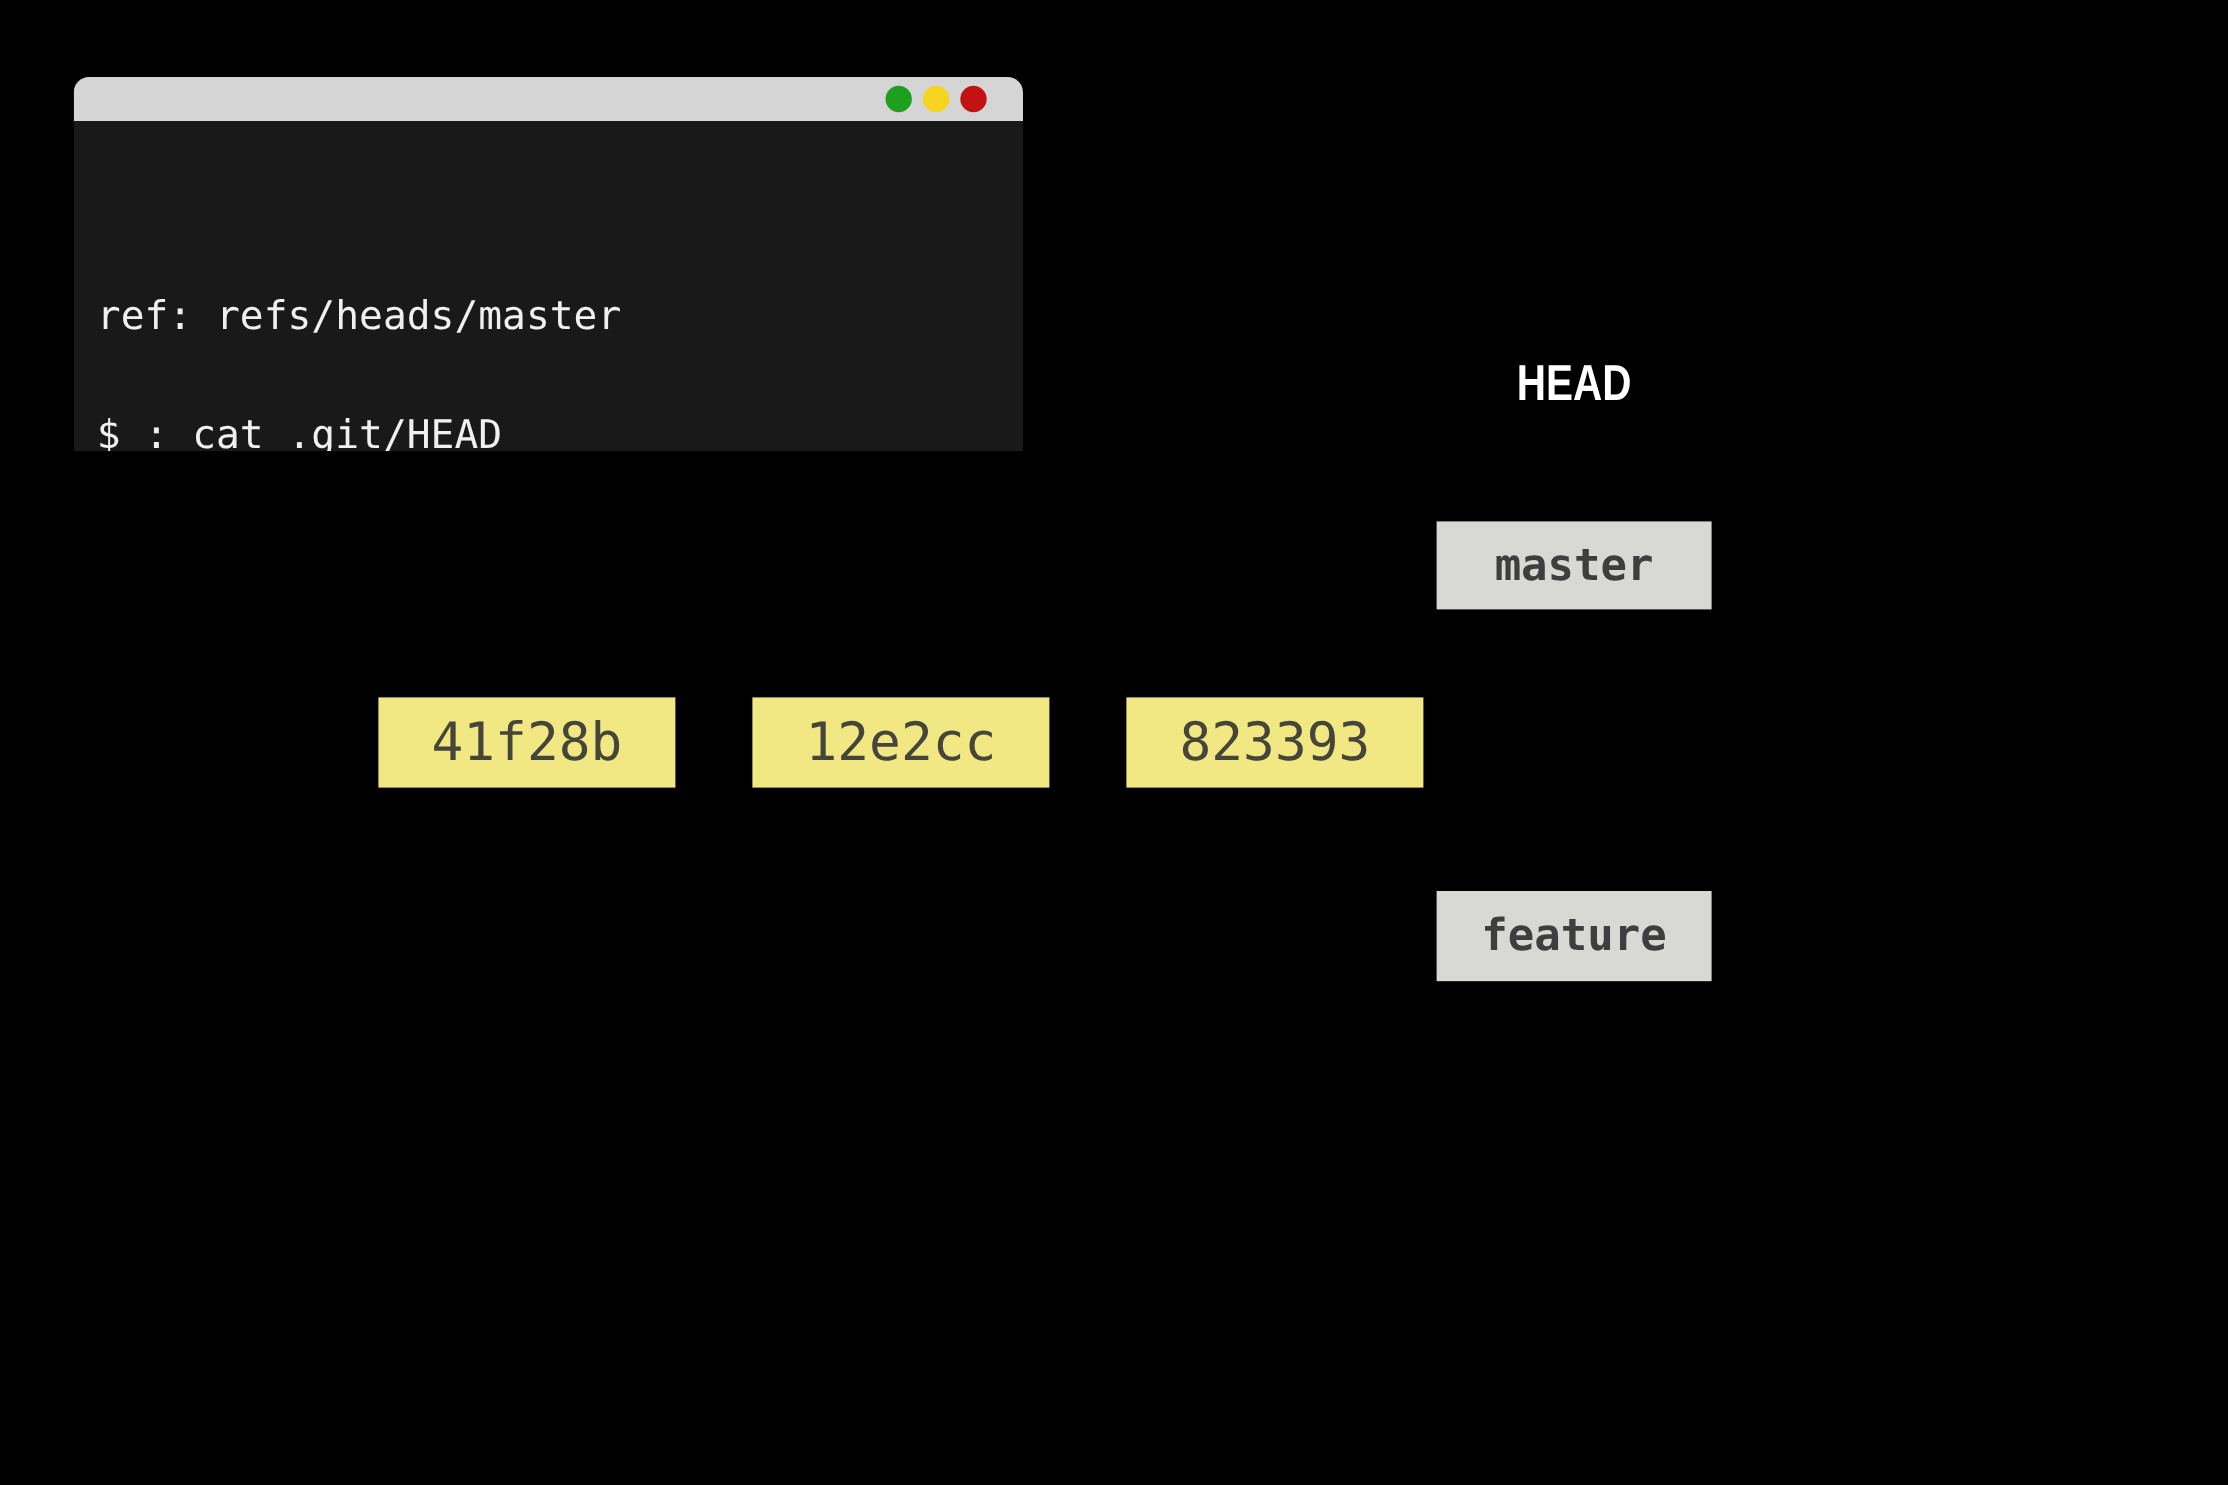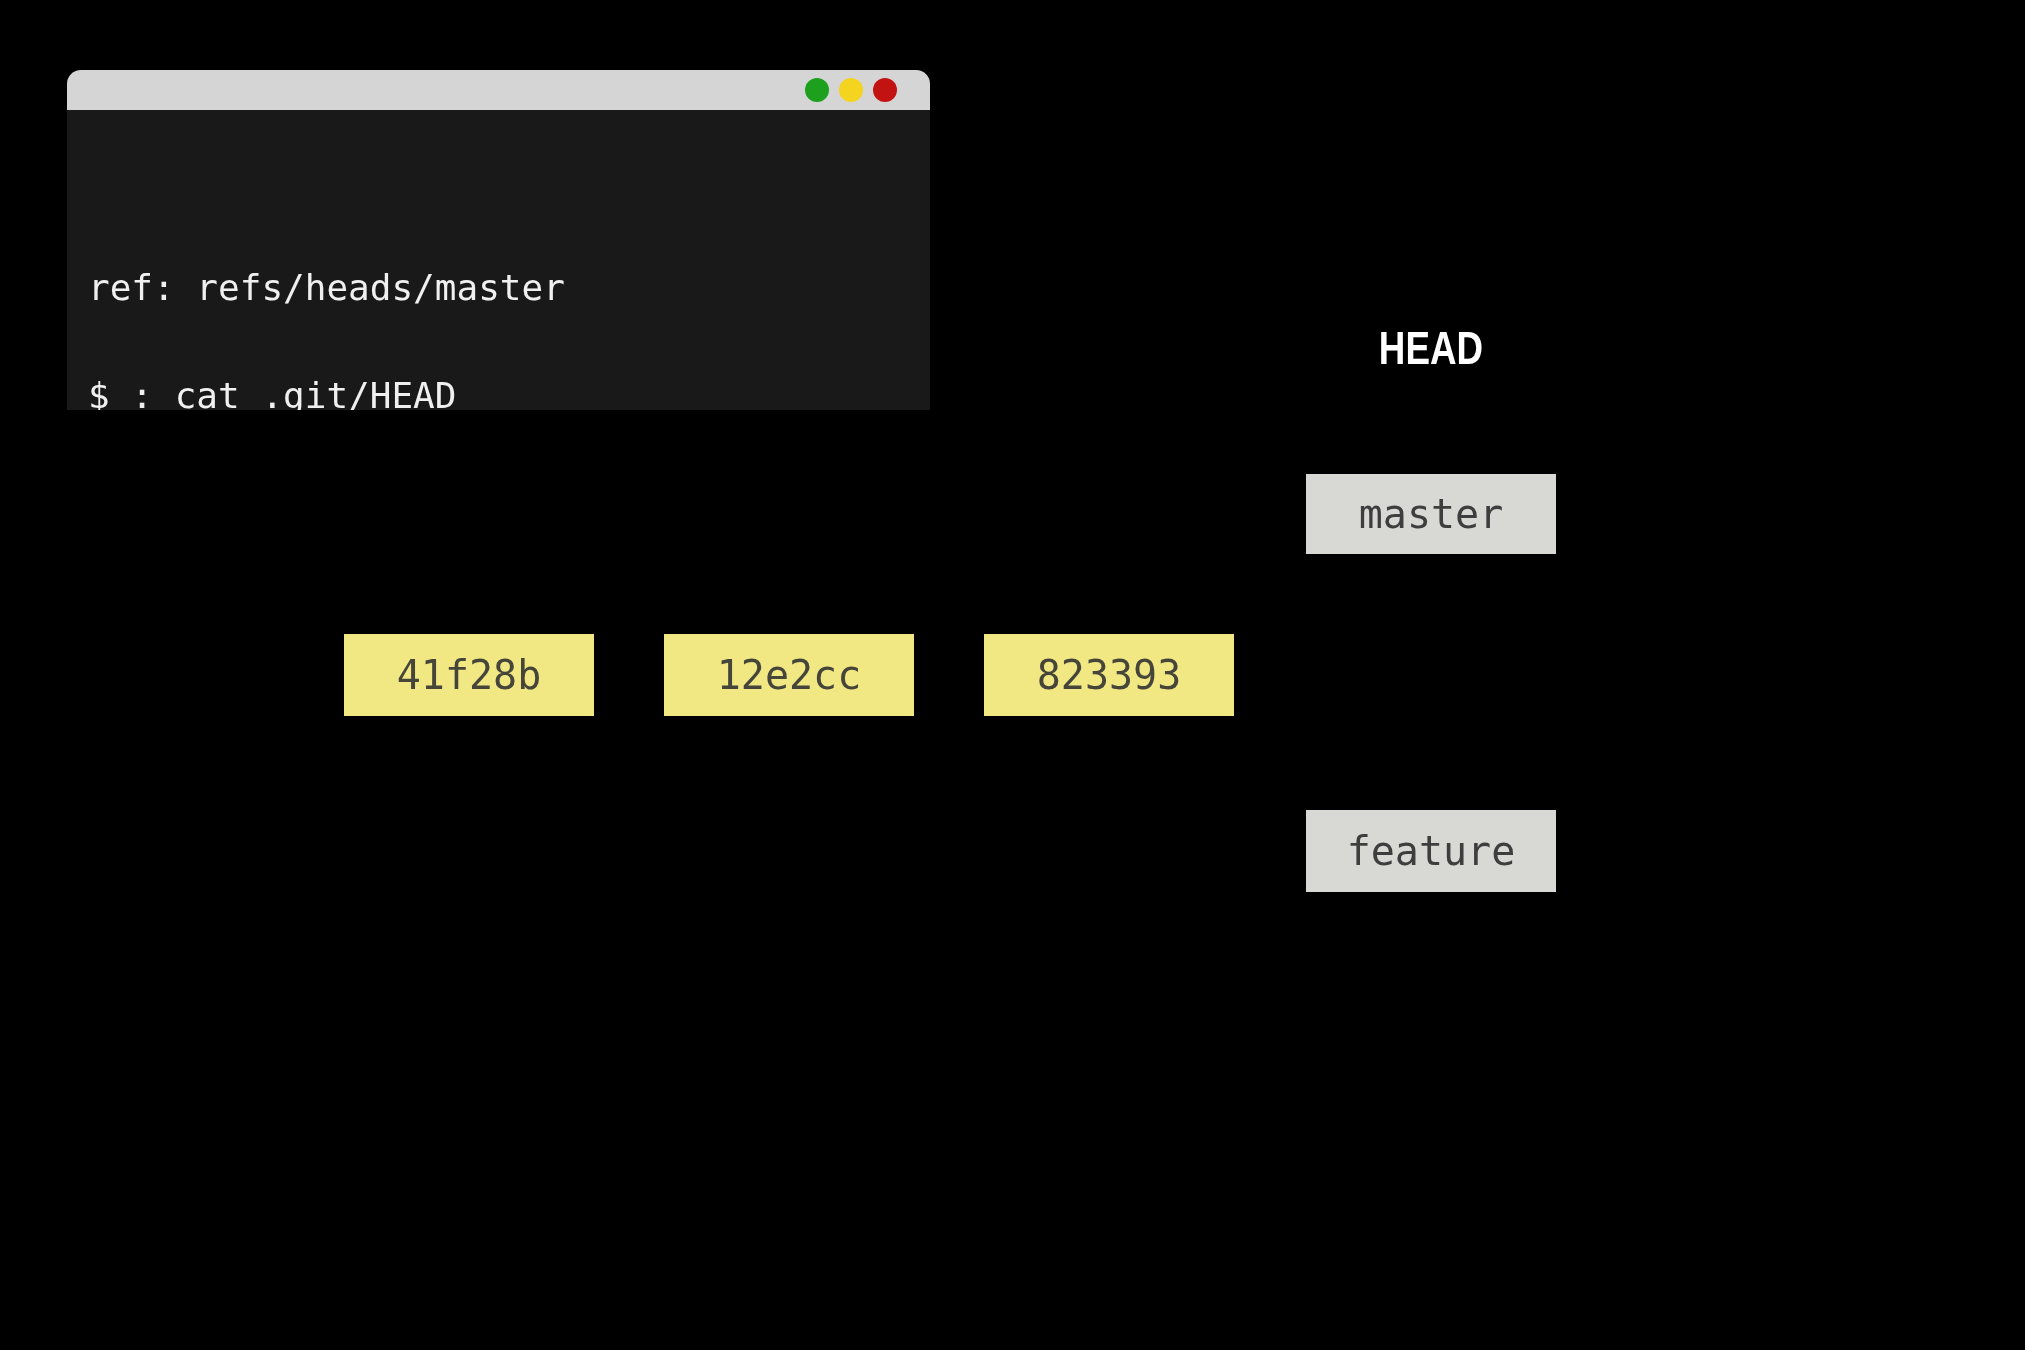--- a/index.html
+++ b/index.html
@@ -48,31 +48,32 @@
     position:absolute;left:1306px;top:324px;width:250px;
     text-align:center;color:var(--head-text);
     font-family:"Liberation Sans", sans-serif;font-weight:bold;
     font-size:46px;line-height:48px;transform:scaleX(0.8);
   }
   .branch{
     position:absolute;left:1306px;width:250px;height:80px;
     background:var(--branch-bg);color:var(--branch-text);
     display:flex;align-items:center;justify-content:center;
     font-size:40px;
+    font-weight:bold;
   }
   .branch.master{top:474px;}
   .branch.feature{top:794px;height:82px;margin-top:16px;}
   .commit-row{
     position:absolute;left:344px;top:634px;
     display:flex;gap:70px;
   }
   .commit-box{
-    width:250px;height:82px;background:var(--commit-bg);
+    width:270px;height:82px;background:var(--commit-bg);
     color:var(--commit-text);display:flex;align-items:center;
-    justify-content:center;font-size:40px;flex:0 0 auto;
+    justify-content:center;font-size:48px;flex:0 0 auto;
   }
 </style>
 </head>
 <body>
 
 <div class="stage">
 
   <section class="terminal">
     <div class="titlebar">
       <span class="light green"></span>

